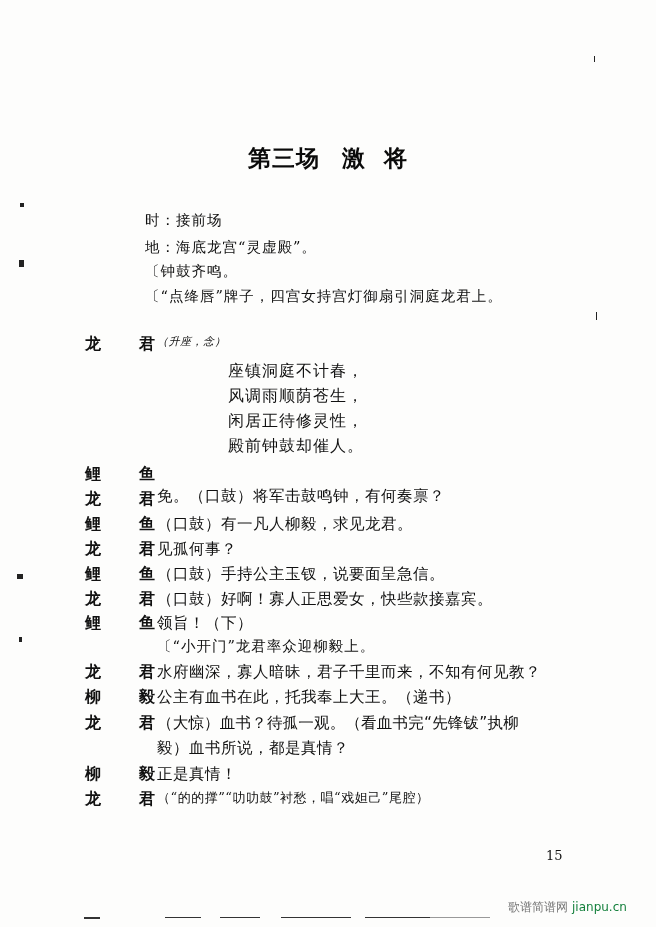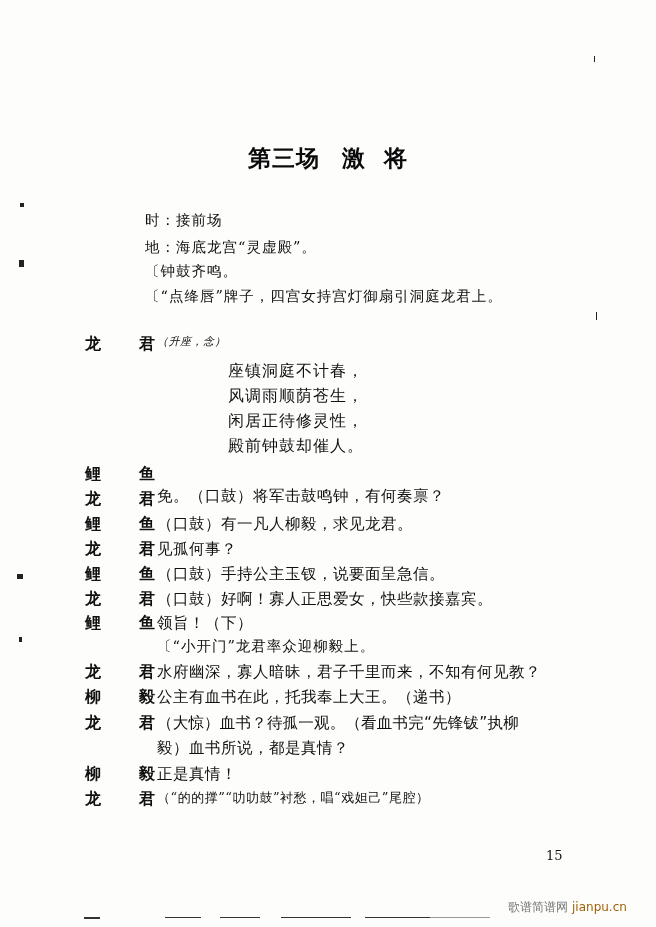--- a/index.html
+++ b/index.html
@@ -36,21 +36,21 @@
     }
     .pagenum {
       position: absolute; left: 546px; top: 848px;
       font-family: "DejaVu Serif", "Liberation Serif", serif; font-size: 13px;
     }
     .watermark {
       position: absolute; left: 508px; top: 899px;
       font-size: 12px; color: #777; white-space: nowrap;
       font-family: "DejaVu Sans", "Liberation Sans", sans-serif;
     }
-    .watermark .url { color: #a16207; margin-left: 4px; }
+    .watermark .url { color: #15803d; margin-left: 4px; }
     .speck { position: absolute; background: #222; }
     .dash { position: absolute; top: 917px; height: 2px; background: #333; }
   </style>
 </head>
 <body>
 
 <div class="page">
 
   <div class="title">
     <span>第三场</span><span class="gap"></span><span>激</span><span class="gap2"></span><span>将</span>

